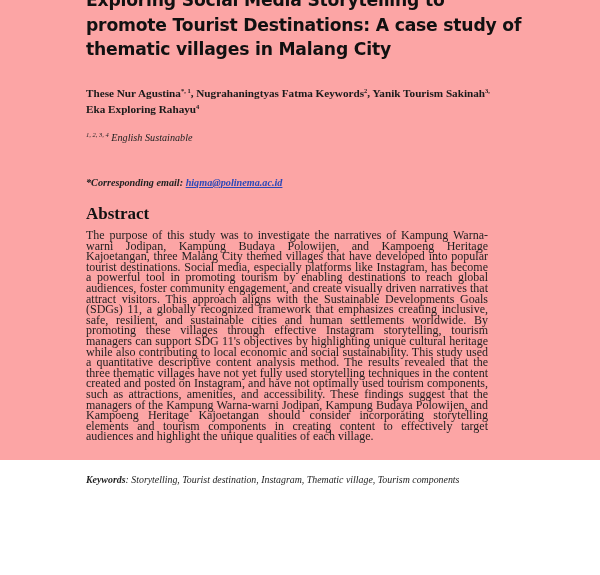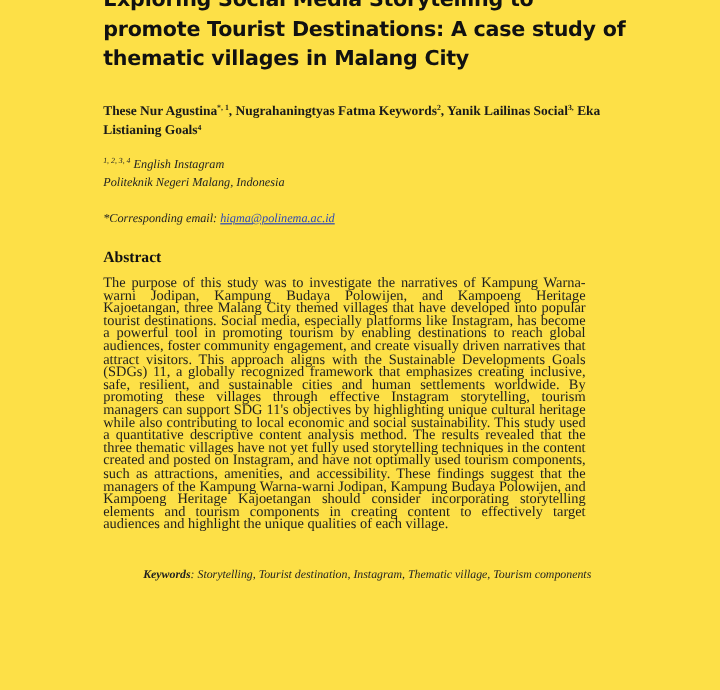--- a/index.html
+++ b/index.html
@@ -12,22 +12,22 @@
       height: 575px;
       overflow: hidden;
       position: relative;
       color: #141414;
     }
     .page {
       position: absolute;
       left: 0;
       top: 0;
       width: 600px;
-      height: 575px;
-      background: #fde047;
+      height: 460px;
+      background: #fca5a5;
     }
     .title {
       position: absolute;
       left: 86px;
       top: -12px;
       width: 440px;
       font-family: "DejaVu Sans", sans-serif;
       font-weight: bold;
       font-size: 17.2px;
       line-height: 24.5px;
@@ -68,32 +68,33 @@
       position: absolute;
       left: 86px;
       top: 176px;
       width: 420px;
       font-family: "Liberation Serif", serif;
       font-style: italic;
       font-size: 10.2px;
       line-height: 14px;
       color: #222222;
       margin: 0;
+      font-weight: bold;
     }
     .email-link {
       color: #2b47b8;
       text-decoration: underline;
     }
     .abstract-heading {
       position: absolute;
       left: 86px;
       top: 207px;
       font-family: "Liberation Serif", serif;
       font-weight: bold;
-      font-size: 13px;
+      font-size: 17px;
       line-height: 14px;
       color: #111111;
       margin: 0;
     }
     .abstract-body {
       position: absolute;
       left: 86px;
       top: 230px;
       width: 402px;
       font-family: "Liberation Serif", serif;
@@ -108,40 +109,38 @@
       left: 86px;
       top: 474px;
       width: 440px;
       font-family: "Liberation Serif", serif;
       font-style: italic;
       font-size: 9.9px;
       line-height: 12px;
       color: #1e1e1e;
       margin: 0;
       white-space: nowrap;
-      text-align: center;
     }
     .keywords .kw-label {
       font-weight: bold;
     }
   </style>
 </head>
 <body>
 
 <div class="page">
 
   <h1 class="title">Exploring Social Media Storytelling to promote Tourist Destinations: A case study of thematic villages in Malang City</h1>
 
   <p class="authors">
-    <span>These Nur Agustina</span><sup>*, 1</sup><span>, </span><span>Nugrahaningtyas Fatma Keywords</span><sup>2</sup><span>, </span><span>Yanik Lailinas Social</span><sup>3,</sup><span> </span><span>Eka Listianing Goals</span><sup>4</sup>
+    <span>These Nur Agustina</span><sup>*, 1</sup><span>, </span><span>Nugrahaningtyas Fatma Keywords</span><sup>2</sup><span>, </span><span>Yanik Tourism Sakinah</span><sup>3,</sup><span> </span><span>Eka Exploring Rahayu</span><sup>4</sup>
   </p>
 
   <div class="affil">
-    <div><sup>1, 2, 3, 4</sup> <span>English Instagram</span></div>
-    <div>Politeknik Negeri Malang, Indonesia</div>
+    <div><sup>1, 2, 3, 4</sup> <span>English Sustainable</span></div>
   </div>
 
   <p class="email-line">
     <span>*Corresponding email: </span><a class="email-link">hiqma@polinema.ac.id</a>
   </p>
 
   <h2 class="abstract-heading">Abstract</h2>
 
   <p class="abstract-body">The purpose of this study was to investigate the narratives of Kampung Warna-warni Jodipan, Kampung Budaya Polowijen, and Kampoeng Heritage Kajoetangan, three Malang City themed villages that have developed into popular tourist destinations. Social media, especially platforms like Instagram, has become a powerful tool in promoting tourism by enabling destinations to reach global audiences, foster community engagement, and create visually driven narratives that attract visitors. This approach aligns with the Sustainable Developments Goals (SDGs) 11, a globally recognized framework that emphasizes creating inclusive, safe, resilient, and sustainable cities and human settlements worldwide. By promoting these villages through effective Instagram storytelling, tourism managers can support SDG 11's objectives by highlighting unique cultural heritage while also contributing to local economic and social sustainability. This study used a quantitative descriptive content analysis method. The results revealed that the three thematic villages have not yet fully used storytelling techniques in the content created and posted on Instagram, and have not optimally used tourism components, such as attractions, amenities, and accessibility. These findings suggest that the managers of the Kampung Warna-warni Jodipan, Kampung Budaya Polowijen, and Kampoeng Heritage Kajoetangan should consider incorporating storytelling elements and tourism components in creating content to effectively target audiences and highlight the unique qualities of each village.</p>
 

